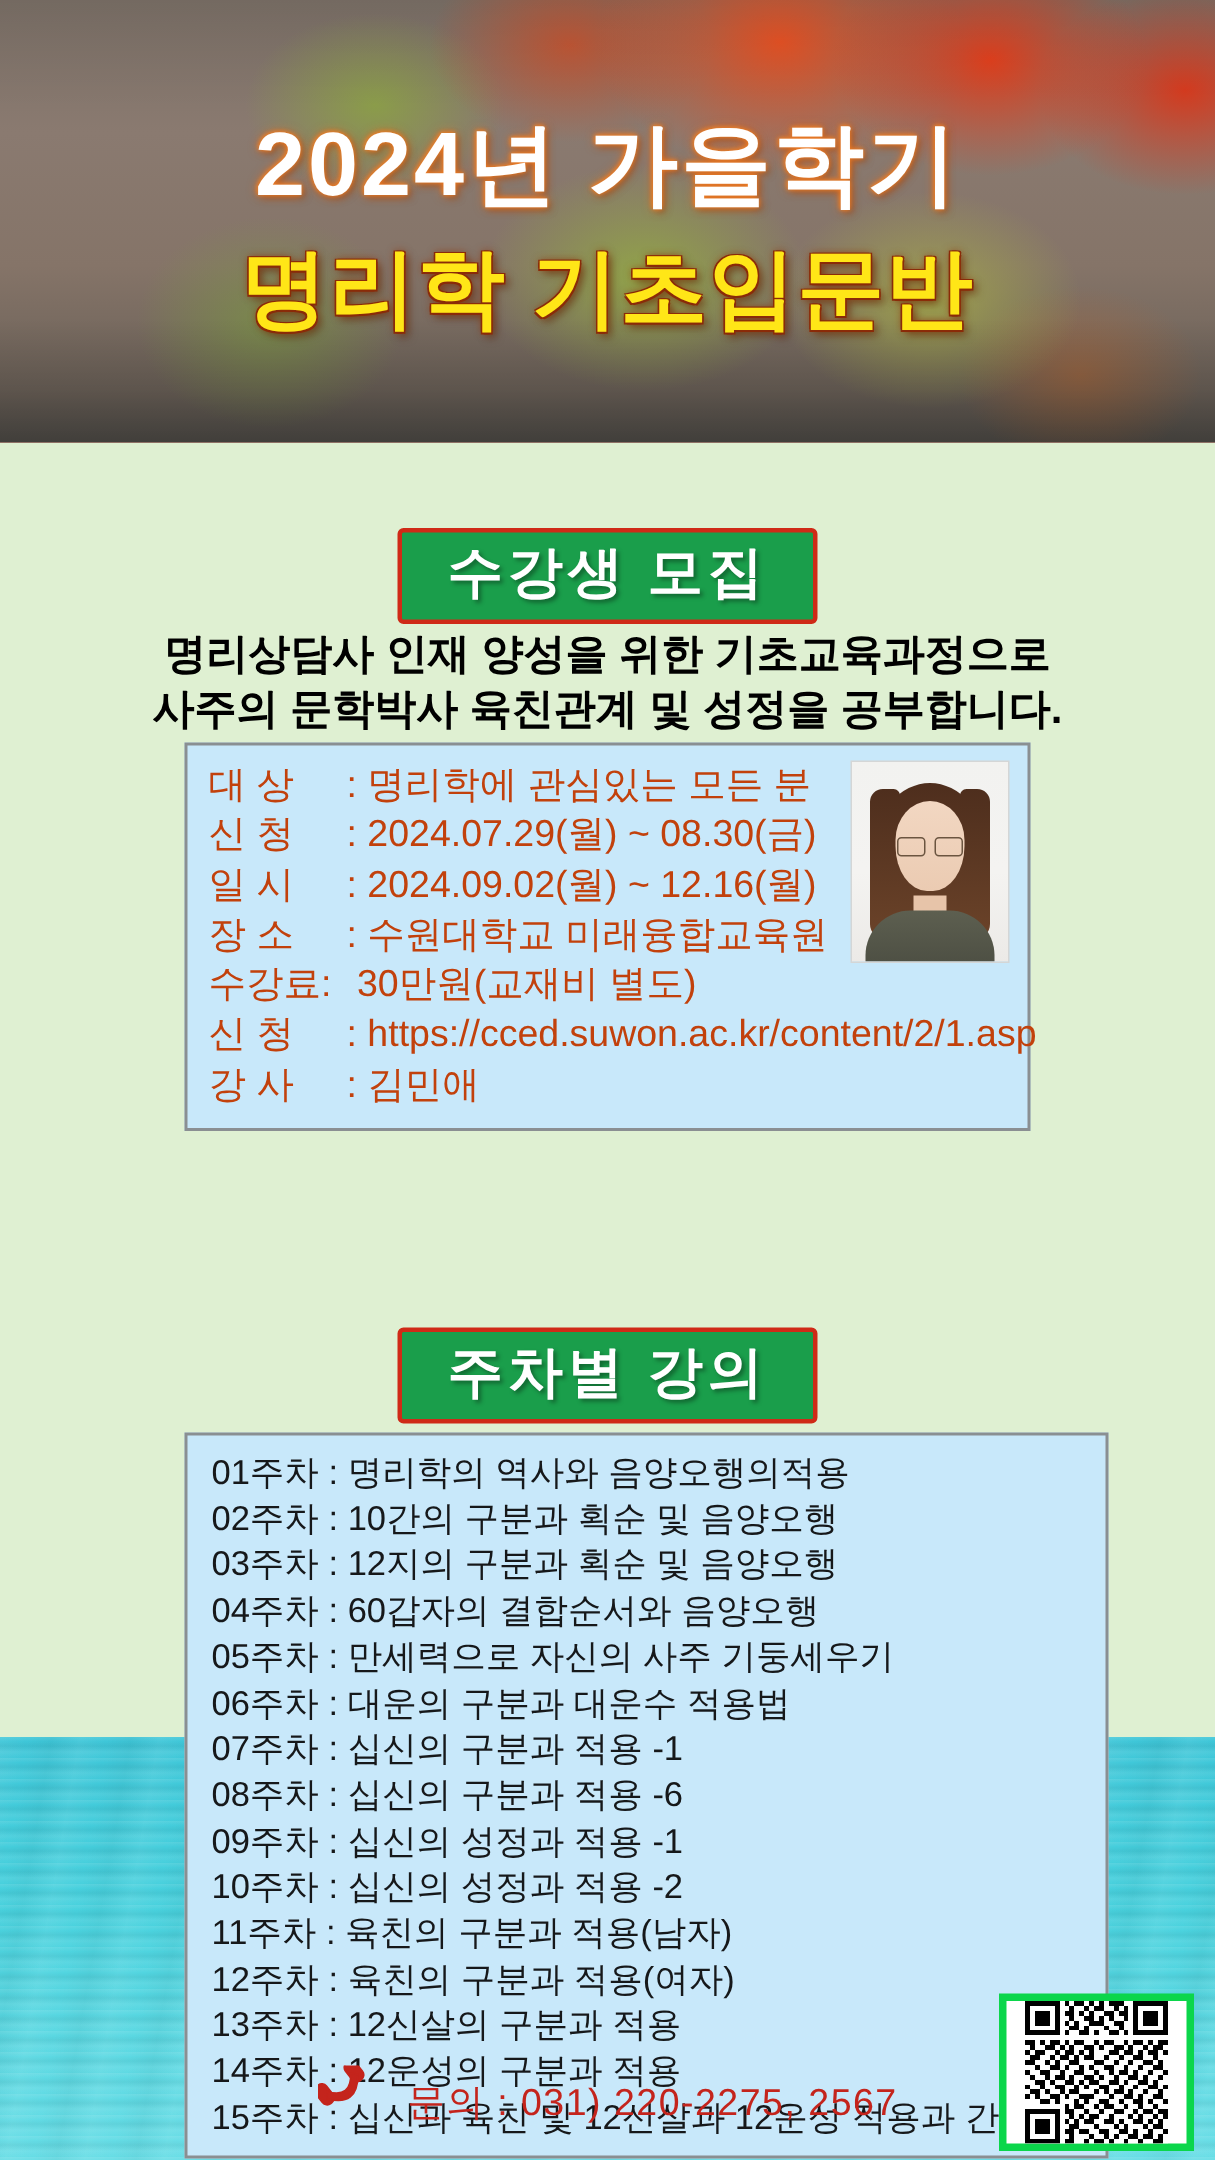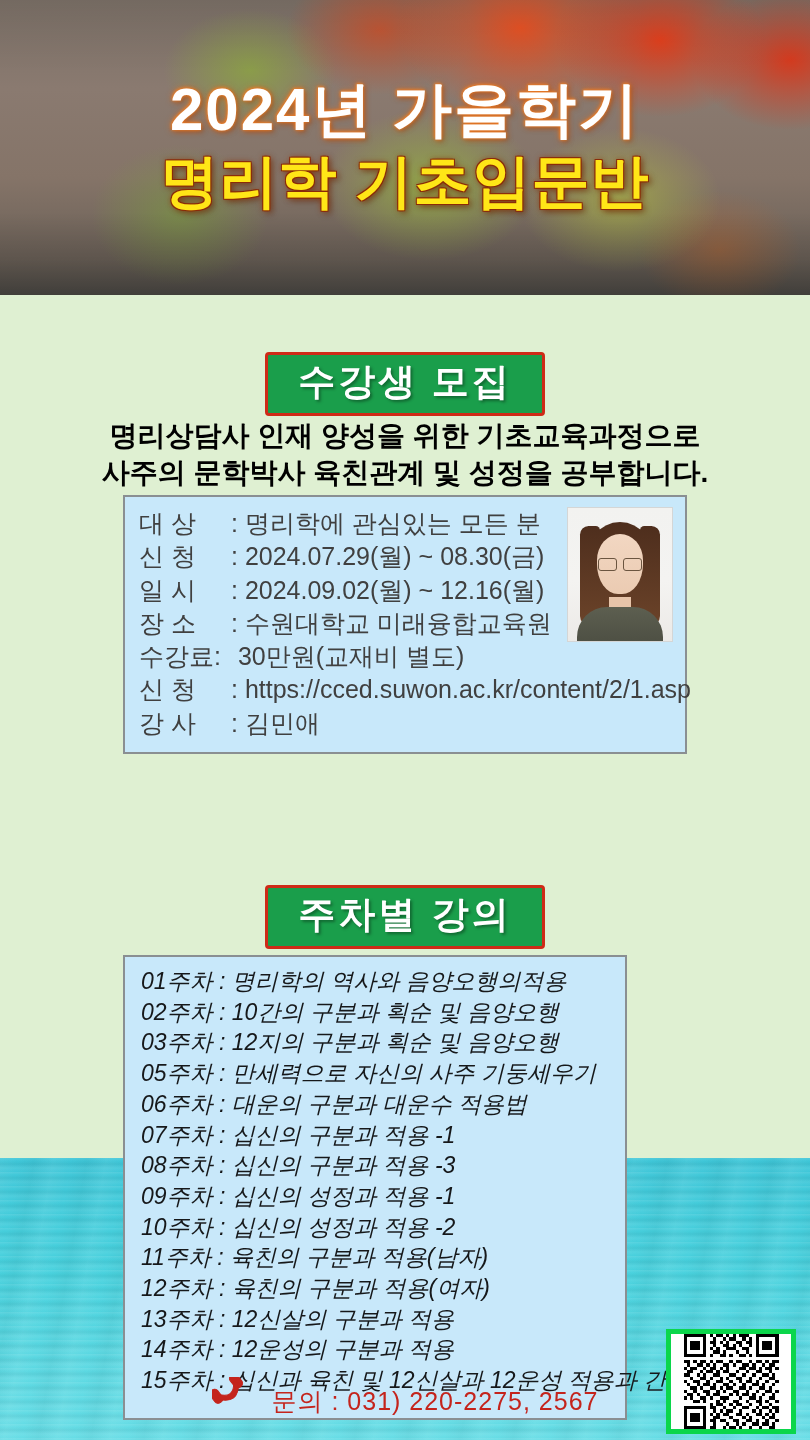--- a/index.html
+++ b/index.html
@@ -89,21 +89,21 @@
     color: #ffffff;
     letter-spacing: 2px;
     line-height: 1.05;
     text-shadow:
       0 0 3px rgba(240,130,40,0.95),
       0 0 7px rgba(235,110,30,0.85),
       2px 2px 5px rgba(120,50,10,0.55),
       -1px -1px 3px rgba(240,140,50,0.7);
   }
   .title-line2 {
-    margin-top: 10px;
+    margin-top: 22px;
     font-size: 58px;
     font-weight: bold;
     color: #ffe617;
     letter-spacing: 1px;
     line-height: 1.05;
     text-shadow:
       1px 1px 0 #8a2b08,
       -1px 1px 0 #8a2b08,
       1px -1px 0 #8a2b08,
       -1px -1px 0 #8a2b08,
@@ -153,21 +153,21 @@
     top: 495px;
     width: 564px;
     box-sizing: border-box;
     background: #c8e8fa;
     border: 2px solid #8a8f92;
     padding: 10px 12px 12px 14px;
   }
   .infobox-rows {
     position: relative;
     z-index: 2;
-    color: #404040;
+    color: #c2410c;
     font-size: 25px;
     line-height: 1.33;
     white-space: nowrap;
   }
   .infobox-rows .row { }
   .label-2 {
     display: inline-block;
     min-width: 92px;
   }
   .photo {
@@ -268,26 +268,25 @@
     display: inline-block;
     width: 20px;
     font-size: 22px;
   }
 
   
   .weekbox {
     position: absolute;
     left: 123px;
     top: 955px;
-    width: 504px;
+    width: 616px;
     box-sizing: border-box;
     background: #c8e8fa;
     border: 2px solid #8a8f92;
-    padding: 9px 10px 22px 16px;
-    font-style: italic;
+    padding: 9px 10px 10px 16px;
   }
   .weekbox .wrow {
     color: #16181a;
     font-size: 23px;
     line-height: 1.335;
     white-space: nowrap;
   }
 
   
   .qr {
@@ -377,24 +376,25 @@
   </div>
 
   <div class="pill-wrap" style="top:885px;text-decoration:underline;">
     <span class="pill">주차별 강의</span>
   </div>
 
   <div class="weekbox">
     <div class="wrow">01주차 : 명리학의 역사와 음양오행의적용</div>
     <div class="wrow">02주차 : 10간의 구분과 획순 및 음양오행</div>
     <div class="wrow">03주차 : 12지의 구분과 획순 및 음양오행</div>
+    <div class="wrow">04주차 : 60갑자의 결합순서와 음양오행</div>
     <div class="wrow">05주차 : 만세력으로 자신의 사주 기둥세우기</div>
     <div class="wrow">06주차 : 대운의 구분과 대운수 적용법</div>
     <div class="wrow">07주차 : 십신의 구분과 적용 -1</div>
-    <div class="wrow">08주차 : 십신의 구분과 적용 -3</div>
+    <div class="wrow">08주차 : 십신의 구분과 적용 -6</div>
     <div class="wrow">09주차 : 십신의 성정과 적용 -1</div>
     <div class="wrow">10주차 : 십신의 성정과 적용 -2</div>
     <div class="wrow">11주차 : 육친의 구분과 적용(남자)</div>
     <div class="wrow">12주차 : 육친의 구분과 적용(여자)</div>
     <div class="wrow">13주차 : 12신살의 구분과 적용</div>
     <div class="wrow">14주차 : 12운성의 구분과 적용</div>
     <div class="wrow">15주차 : 십신과 육친 및 12신살과 12운성 적용과 간명</div>
   </div>
 
   <div class="qr">

